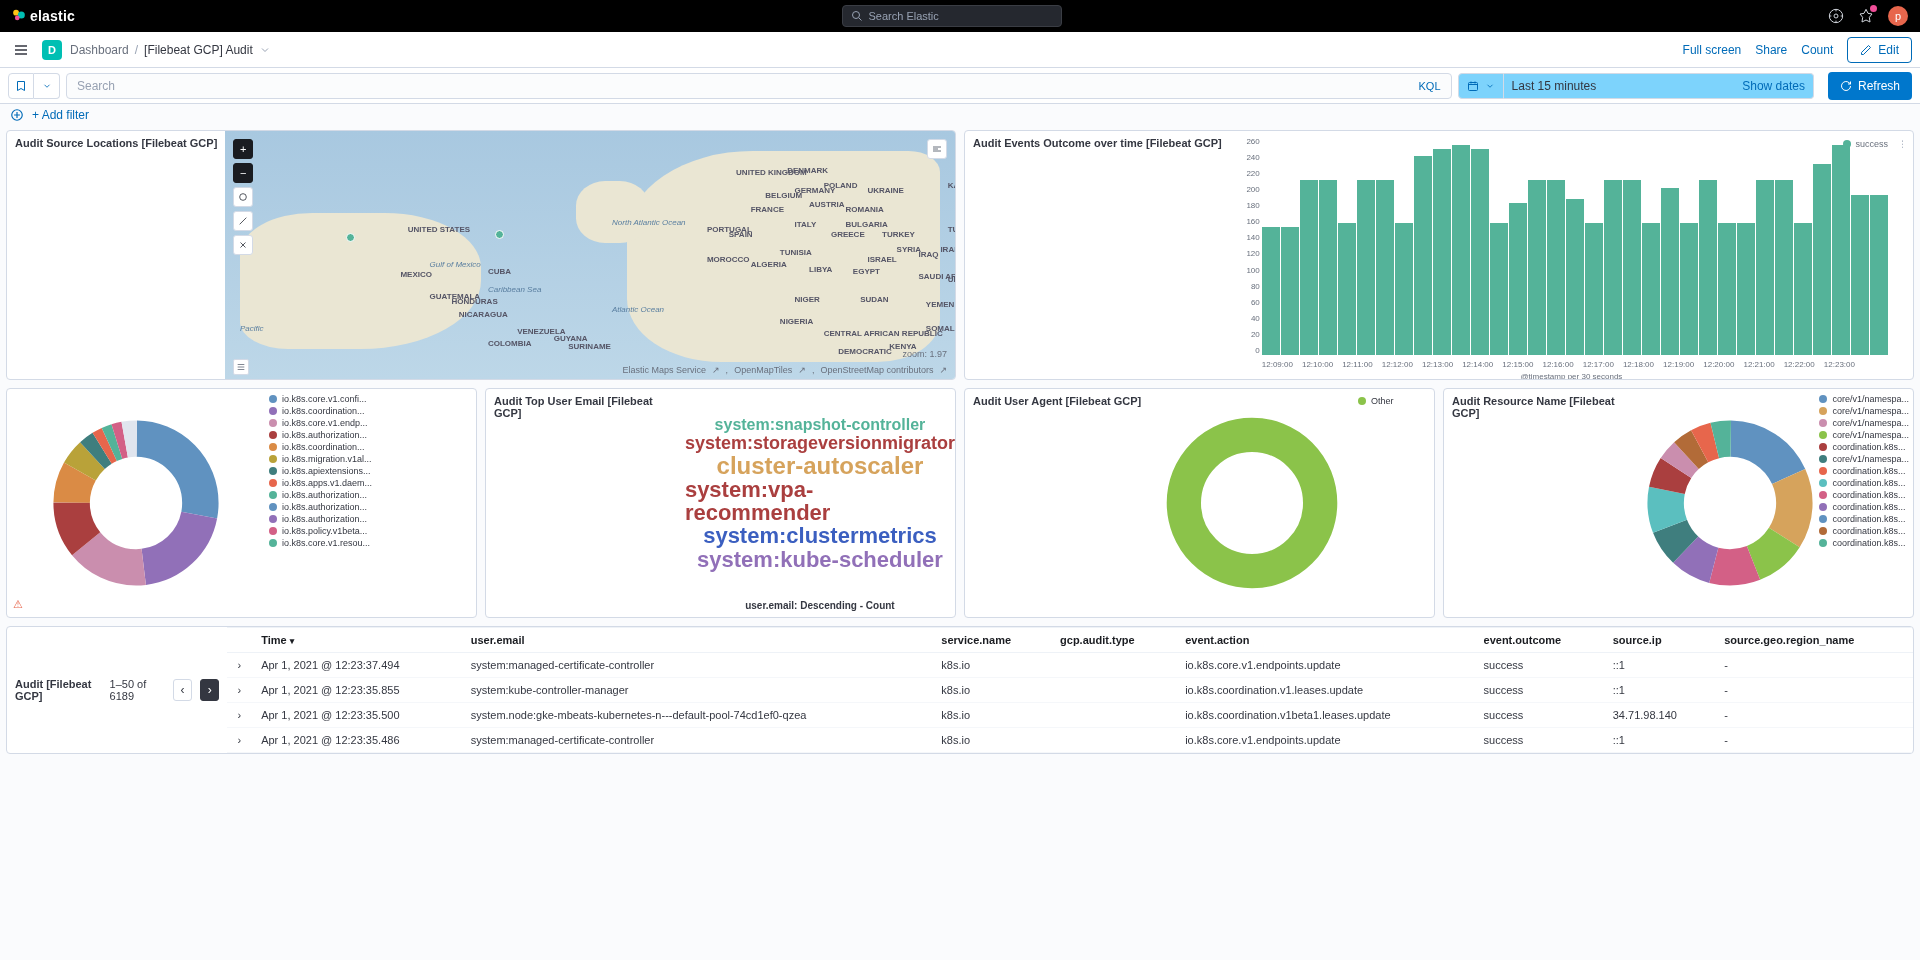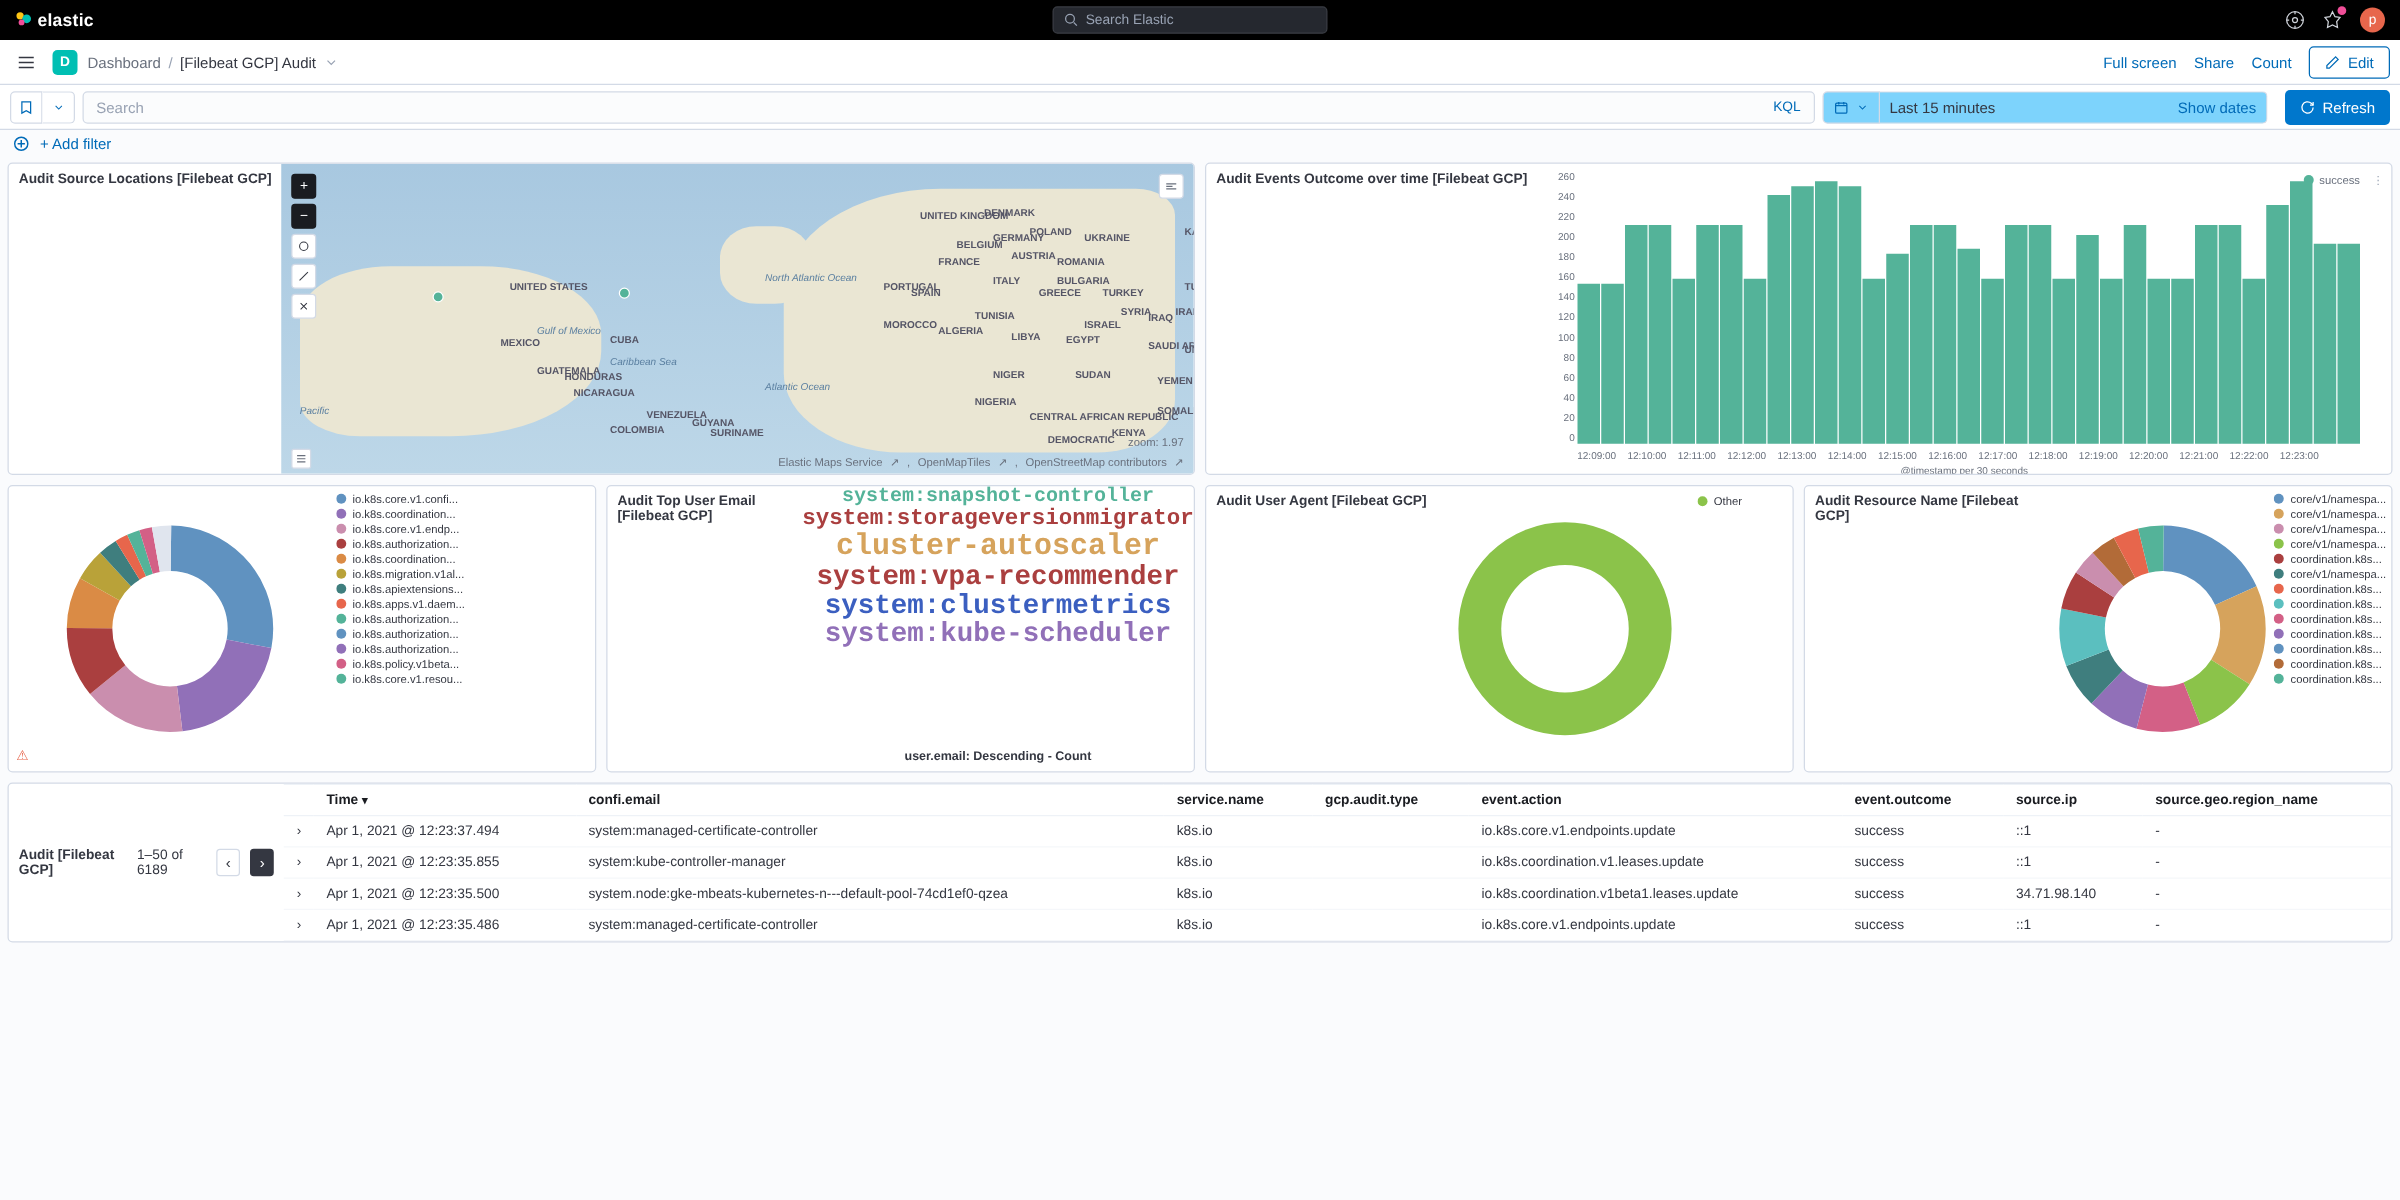--- a/index.html
+++ b/index.html
@@ -82,21 +82,21 @@
 
 
 .donut-flex { display: flex; height: 100%; }
 .donut-svg { flex: 0 0 55%; display: flex; align-items: center; justify-content: center; }
 .donut-legend { flex: 1; padding: 4px 4px; overflow:hidden; }
 .legend-item { display: flex; align-items: center; gap: 5px; font-size: 9px; color: #343741; padding: 1px 0; white-space: nowrap; overflow:hidden; text-overflow:ellipsis; }
 .legend-sw { width: 8px; height: 8px; border-radius: 50%; flex-shrink:0; }
 .warn-icon { position:absolute; left:6px; bottom:6px; color:#e7664c; font-size:11px; }
 
 
-.cloud { display: flex; flex-direction: column; align-items: center; height: 100%; gap: 0; padding-bottom:18px;font-family:Liberation Mono, monospace; }
+.cloud { display: flex; flex-direction: column; align-items: center; justify-content: center; height: 100%; gap: 0; padding-bottom:18px; }
 .cloud span { font-weight: 600; line-height: 1.05; }
 .cloud-footer { position:absolute; bottom:6px; left:0; right:0; text-align:center; font-size:10px; font-weight:600; color:#343741; }
 
 
 .donut-single { display:flex; height:100%; }
 .donut-single .donut-svg2 { flex:1; display:flex; align-items:center; justify-content:center; }
 .donut-single .leg { width:80px; padding:6px 4px; font-size:9px; }
 
 
 .tbl-hdr { display:flex; align-items:center; justify-content:space-between; padding:6px 8px; }
@@ -600,21 +600,21 @@
         <span style="font-size:11px;color:#343741">1–50 of 6189</span>
         <div class="tbl-nav-btn">‹</div>
         <div class="tbl-nav-btn" style="background:#343741;color:#fff;border-color:#343741">›</div>
       </div>
     </div>
     <table class="tbl">
       <thead>
           <tr id="tbl-head">
             <th style="width: 22px;"></th>
             <th>Time <span style="font-size:9px">▾</span></th>
-            <th>confi.email</th>
+            <th>user.email</th>
             <th>service.name</th>
             <th>gcp.audit.type</th>
             <th>event.action</th>
             <th>event.outcome</th>
             <th>source.ip</th>
             <th>source.geo.region_name</th>
           </tr>
         </thead>
       <tbody id="tbl-body">
           <tr>

